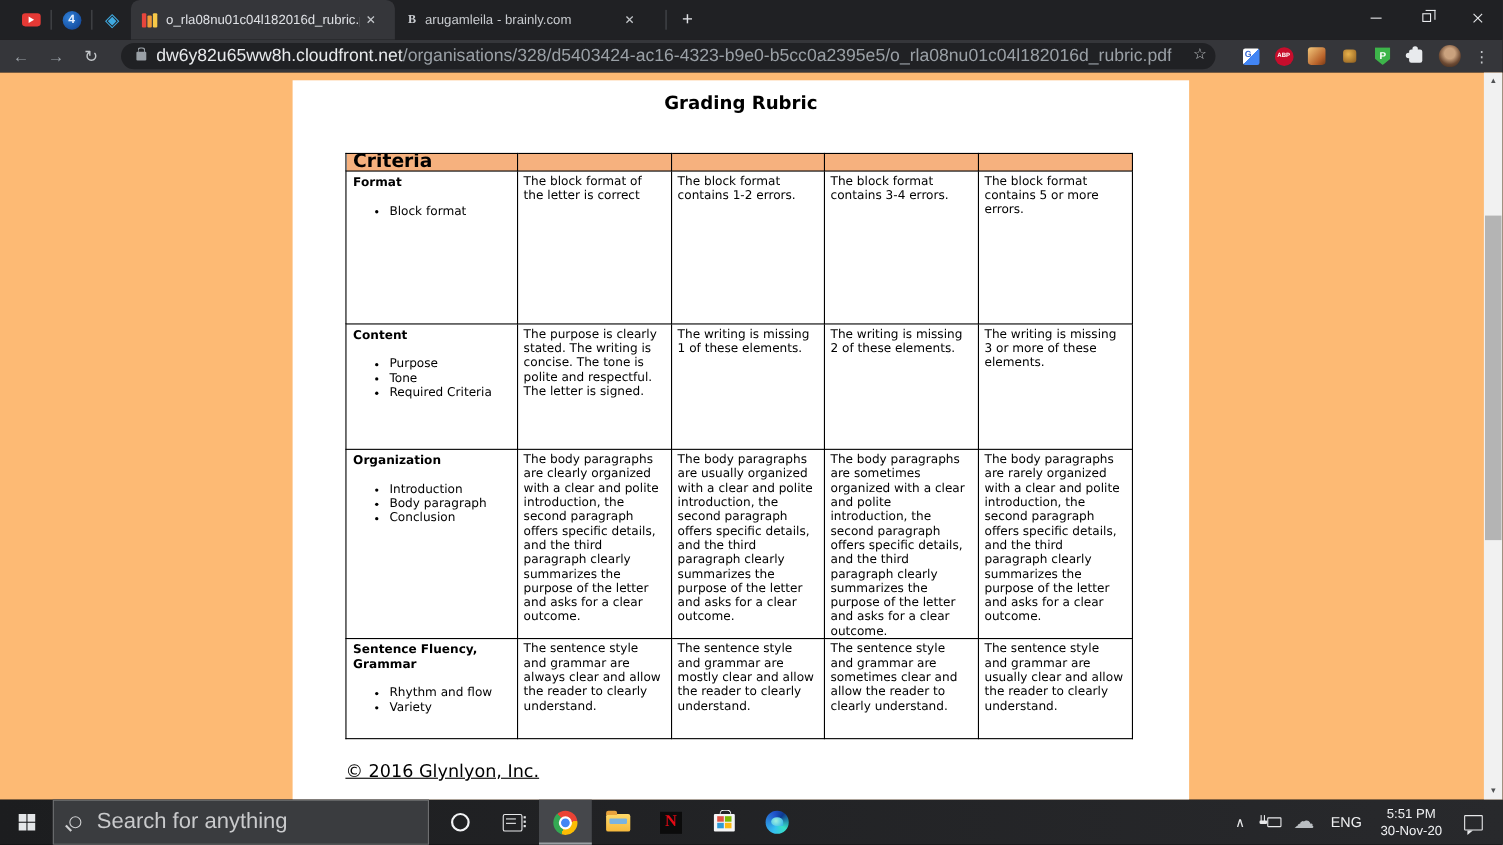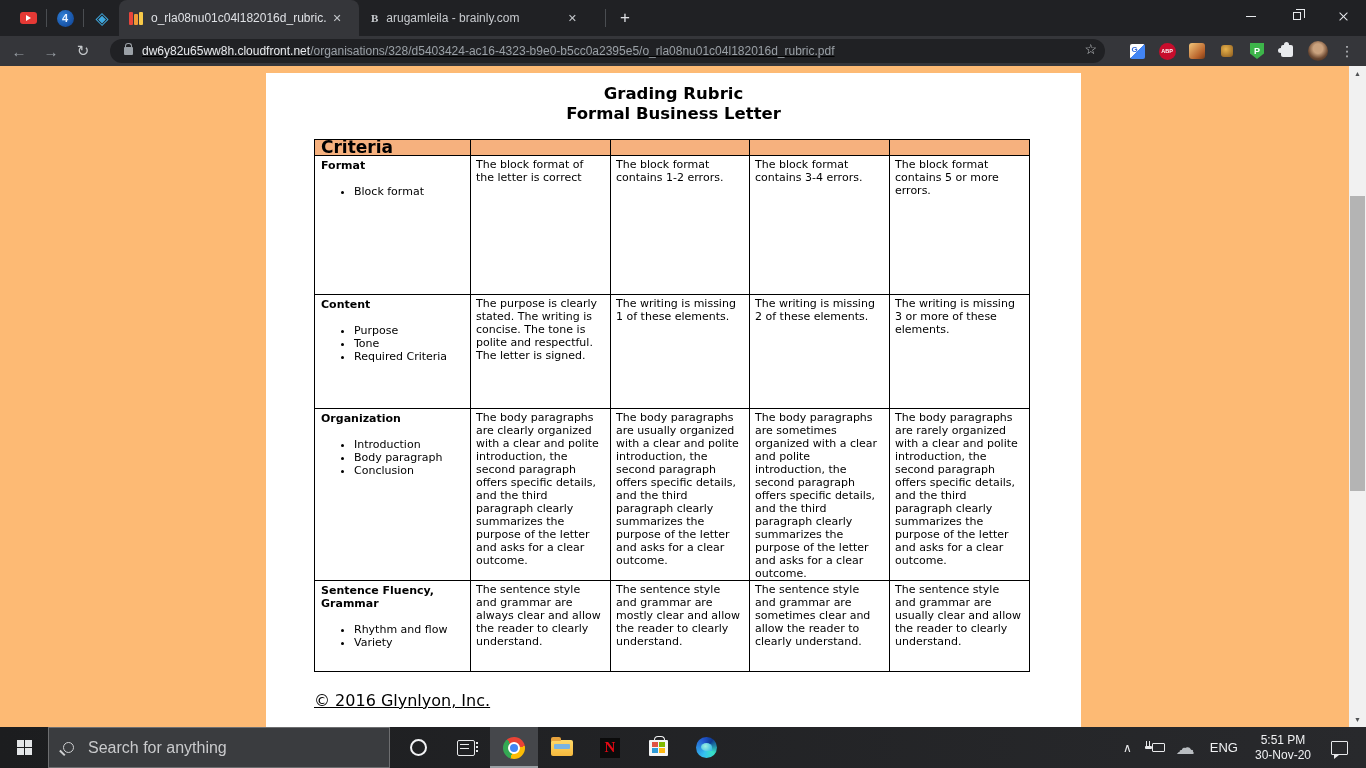--- a/index.html
+++ b/index.html
@@ -41,21 +41,21 @@
   .ic-close { position:relative; width:11px; height:11px; }
   .ic-close::before,.ic-close::after { content:""; position:absolute; left:5px; top:0; width:1px; height:11px; background:#e8eaed; }
   .ic-close::before { transform:rotate(45deg);} .ic-close::after { transform:rotate(-45deg);}
 
   .toolbar { position:absolute; left:0; top:36px; width:1366px; height:30px; background:#35363a; display:flex; align-items:center; }
   .nav-btn { width:26px; height:26px; display:flex; align-items:center; justify-content:center; font-size:15px; color:#c4c7ca; margin-left:6px; }
   .nav-btn.dim { color:#9aa0a6; }
   .omnibox { position:absolute; left:110px; top:3px; width:995px; height:24px; background:#202124; border-radius:13px; display:flex; align-items:center; }
   .lock-icon { margin-left:14px; width:9px; height:8px; background:#9aa0a6; border-radius:1px; position:relative; }
   .lock-icon::before { content:""; position:absolute; left:1px; top:-4px; width:5px; height:5px; border:1.5px solid #9aa0a6; border-bottom:none; border-radius:3px 3px 0 0; }
-  .url { margin-left:9px; font-size:12px; white-space:nowrap; overflow:hidden;text-decoration:underline; }
+  .url { margin-left:9px; font-size:16px; white-space:nowrap; overflow:hidden; }
   .url .domain { color:#e8eaed; }
   .url .path { color:#9aa0a6; }
   .star-btn { position:absolute; right:8px; top:2px; font-size:14px; color:#c4c7ca; }
   .ext-row { position:absolute; right:12px; top:0; height:30px; display:flex; align-items:center; gap:12px; }
   .ext { width:18px; height:18px; display:flex; align-items:center; justify-content:center; }
   .tr-icon { width:15px; height:15px; background:linear-gradient(135deg,#ffffff 48%,#4285f4 48%); border-radius:2px; font-size:8px; font-weight:bold; color:#3367d6; display:flex; align-items:flex-start; padding:1px 0 0 2px; }
   .abp-icon { width:17px; height:17px; border-radius:50%; background:#c70d2c; color:#fff; font-size:5.5px; font-weight:bold; display:flex; align-items:center; justify-content:center; }
   .game-icon { width:16px; height:16px; border-radius:3px; background:linear-gradient(135deg,#f3c77b,#b8622a 70%,#7a3b17); }
   .honey-icon { width:12px; height:12px; border-radius:3px; background:radial-gradient(circle at 40% 35%,#e9b34c,#8a5a1d); }
   .vpn-icon { width:14px; height:16px; background:#3db54a; clip-path:polygon(0 0,100% 0,100% 65%,50% 100%,0 65%); color:#fff; font-size:9px; font-weight:bold; display:flex; align-items:center; justify-content:center; }
@@ -91,21 +91,21 @@
   .sb-thumb { position:absolute; left:1px; top:130px; width:15px; height:295px; background:#b4b4b4; }
 
   
   .taskbar { position:absolute; left:0; top:727px; width:1366px; height:41px; background:linear-gradient(90deg,#1c1d1f,#28292c); }
   .start-btn { position:absolute; left:0; top:0; width:48px; height:41px; display:flex; align-items:center; justify-content:center; }
   .win-logo { display:grid; grid-template-columns:7px 7px; grid-template-rows:7px 7px; gap:1px; }
   .win-logo i { background:#e4e6e8; }
   .search-box { position:absolute; left:48px; top:0; width:342px; height:41px; background:#3a3c3f; border:1px solid #6d6e70; display:flex; align-items:center; }
   .mag-icon { margin-left:14px; width:11px; height:11px; border:1.5px solid #cfd0d2; border-radius:50%; position:relative; flex:0 0 auto; }
   .mag-icon::after { content:""; position:absolute; left:-5px; top:9px; width:7px; height:1.5px; background:#cfd0d2; transform:rotate(45deg); }
-  .search-box input { margin-left:14px; background:transparent; border:none; outline:none; color:#22c55e; font-size:16px; width:280px; font-family:"Liberation Sans", sans-serif; }
+  .search-box input { margin-left:14px; background:transparent; border:none; outline:none; color:#22c55e; font-size:20px; width:280px; font-family:"Liberation Sans", sans-serif; }
   .search-box input::placeholder { color:#c9cacc; opacity:1; }
 
   .task-icons { position:absolute; left:394px; top:0; height:41px; display:flex; }
   .task-cell { width:48px; height:41px; display:flex; align-items:center; justify-content:center; position:relative; }
   .task-cell.active { background:#45474b; box-shadow:inset 0 -2px 0 #9aa0a4; }
   .cortana-icon { width:17px; height:17px; border:2.5px solid #f2f3f5; border-radius:50%; }
   .taskview-icon { width:18px; height:16px; border:1.5px solid #e8e9eb; border-radius:2px; position:relative; }
   .taskview-icon::before { content:""; position:absolute; left:2px; top:3px; width:9px; height:1.5px; background:#e8e9eb; box-shadow:0 4px 0 #e8e9eb; }
   .taskview-icon::after { content:""; position:absolute; right:-4px; top:1px; width:2px; height:2px; background:#e8e9eb; box-shadow:0 4px 0 #e8e9eb, 0 8px 0 #e8e9eb; }
   .chrome-icon { width:22px; height:22px; border-radius:50%; background:conic-gradient(from -40deg,#ea4335 0 120deg,#fbbc05 120deg 240deg,#34a853 240deg 360deg); position:relative; }
@@ -216,21 +216,20 @@
       </span>
     <span class="avatar"></span>
     <span class="menu-btn">⋮</span>
   </div>
 </div>
 
 <div class="viewer">
   <div class="page">
     <div class="doc-title">
       <div>Grading Rubric</div>
-      <div>Formal Business Letter</div>
     </div>
 
     <table class="rubric">
       <colgroup>
           <col style="width:156px">
           <col style="width:140px">
           <col style="width:139px">
           <col style="width:140px">
           <col style="width:140px">
         </colgroup>

